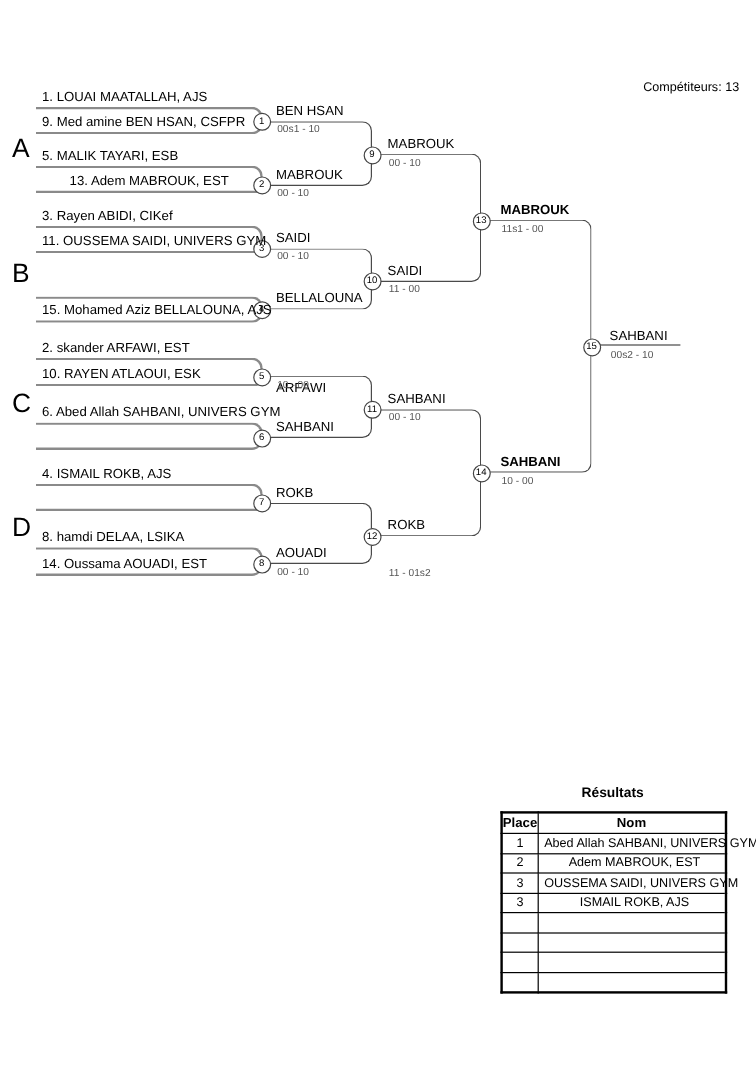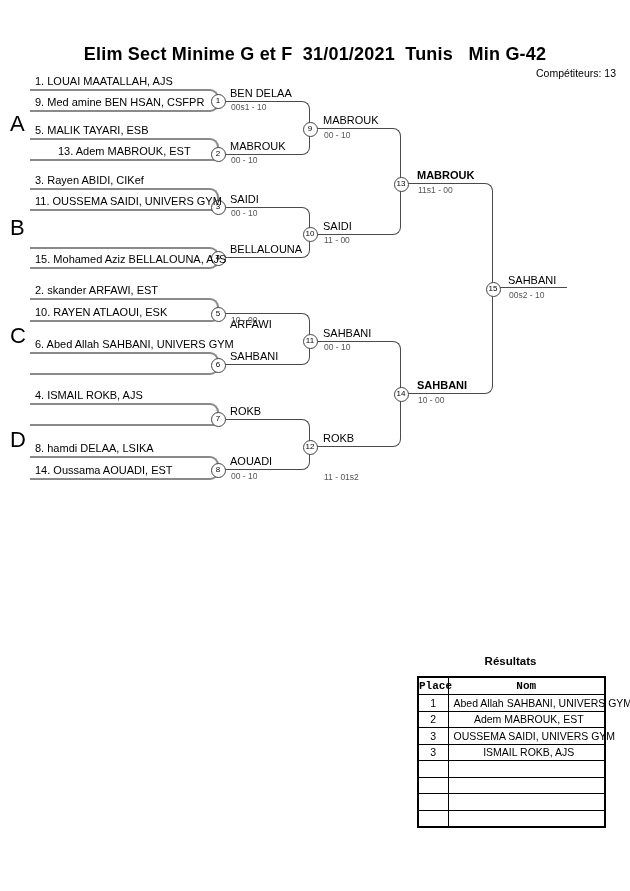--- a/index.html
+++ b/index.html
@@ -26,37 +26,36 @@
   }
   #results-title{
     position:absolute;left:417px;top:655px;width:187px;text-align:center;
     font-size:11.5px;font-weight:bold;
   }
   #results-table{
     position:absolute;left:417px;top:676px;width:187px;
     border-collapse:collapse;table-layout:fixed;border:2px solid #000;
   }
   #results-table th{
-    border:1px solid #000;font-size:11px;font-weight:bold;height:16px;padding:0;text-align:center;font-family:Liberation Mono, monospace;
+    border:1px solid #000;font-size:11px;font-weight:bold;height:16px;padding:0;text-align:center;
   }
   #results-table td{
     border:1px solid #000;font-size:10.5px;height:15.5px;padding:0 0 0 0;
     white-space:nowrap;overflow:visible;text-align:center;
   }
   #results-table td.place{text-align:center;}
   #results-table td.nom{padding-left:5px;}
   #results-table col.c-place{width:30px;}
   #results-table col.c-nom{width:157px;}
 </style>
 </head>
 <body>
 
 <div id="page">
 
-  <div id="title">Elim Sect Minime G et F  31/01/2021  Tunis   Min G-42</div>
   <div id="competitors">Compétiteurs: 13</div>
 
   <div id="bracket">
       <div class="sec-label" style="top: 111px;">A</div>
       <div class="sec-label" style="top: 215px;">B</div>
       <div class="sec-label" style="top: 323px;">C</div>
       <div class="sec-label" style="top: 427px;">D</div>
       <div class="ln" style="left: 30px; top: 89px; width: 187px; height: 11.5px; border-right: 2px solid rgb(138, 138, 138); border-top: 2px solid rgb(138, 138, 138); border-top-right-radius: 9px;"></div>
       <div class="sname" style="left: 35px; top: 75px;">1. LOUAI MAATALLAH, AJS</div>
       <div class="ln" style="left: 30px; top: 100.5px; width: 187px; height: 9.5px; border-right: 2px solid rgb(138, 138, 138); border-bottom: 2px solid rgb(138, 138, 138); border-bottom-right-radius: 9px;"></div>
@@ -80,21 +79,21 @@
       <div class="sname" style="left: 35px; top: 338px;">6. Abed Allah SAHBANI, UNIVERS GYM</div>
       <div class="ln" style="left: 30px; top: 364px; width: 187px; height: 9px; border-right: 2px solid rgb(138, 138, 138); border-bottom: 2px solid rgb(138, 138, 138); border-bottom-right-radius: 9px;"></div>
       <div class="ln" style="left: 30px; top: 403px; width: 187px; height: 15.5px; border-right: 2px solid rgb(138, 138, 138); border-top: 2px solid rgb(138, 138, 138); border-top-right-radius: 9px;"></div>
       <div class="sname" style="left: 35px; top: 389px;">4. ISMAIL ROKB, AJS</div>
       <div class="ln" style="left: 30px; top: 418.5px; width: 187px; height: 5.5px; border-right: 2px solid rgb(138, 138, 138); border-bottom: 2px solid rgb(138, 138, 138); border-bottom-right-radius: 5.5px;"></div>
       <div class="ln" style="left: 30px; top: 456px; width: 187px; height: 13px; border-right: 2px solid rgb(138, 138, 138); border-top: 2px solid rgb(138, 138, 138); border-top-right-radius: 9px;"></div>
       <div class="sname" style="left: 35px; top: 442px;">8. hamdi DELAA, LSIKA</div>
       <div class="ln" style="left: 30px; top: 469px; width: 187px; height: 9px; border-right: 2px solid rgb(138, 138, 138); border-bottom: 2px solid rgb(138, 138, 138); border-bottom-right-radius: 9px;"></div>
       <div class="sname" style="left: 35px; top: 464px;">14. Oussama AOUADI, EST</div>
       <div class="ln" style="left: 223px; top: 100.5px; width: 86px; height: 27.5px; border-right: 1.5px solid rgb(74, 74, 74); border-top: 1.5px solid rgb(74, 74, 74); border-top-right-radius: 8px;"></div>
-      <div class="wname" style="left: 230px; top: 86.5px;">BEN DELAA</div>
+      <div class="wname" style="left: 230px; top: 86.5px;">BEN HSAN</div>
       <div class="score" style="left: 231px; top: 102px;">00s1 - 10</div>
       <div class="circ" style="left: 210.5px; top: 94px;">1</div>
       <div class="ln" style="left: 223px; top: 128px; width: 86px; height: 25.5px; border-right: 1.5px solid rgb(74, 74, 74); border-bottom: 1.5px solid rgb(74, 74, 74); border-bottom-right-radius: 8px;"></div>
       <div class="wname" style="left: 230px; top: 139.5px;">MABROUK</div>
       <div class="score" style="left: 231px; top: 155px;">00 - 10</div>
       <div class="circ" style="left: 210.5px; top: 147px;">2</div>
       <div class="ln" style="left: 223px; top: 206.5px; width: 86px; height: 27px; border-right: 1.5px solid rgb(74, 74, 74); border-top: 1.5px solid rgb(74, 74, 74); border-top-right-radius: 8px;"></div>
       <div class="wname" style="left: 230px; top: 192.5px;">SAIDI</div>
       <div class="score" style="left: 231px; top: 208px;">00 - 10</div>
       <div class="circ" style="left: 210.5px; top: 200px;">3</div>

